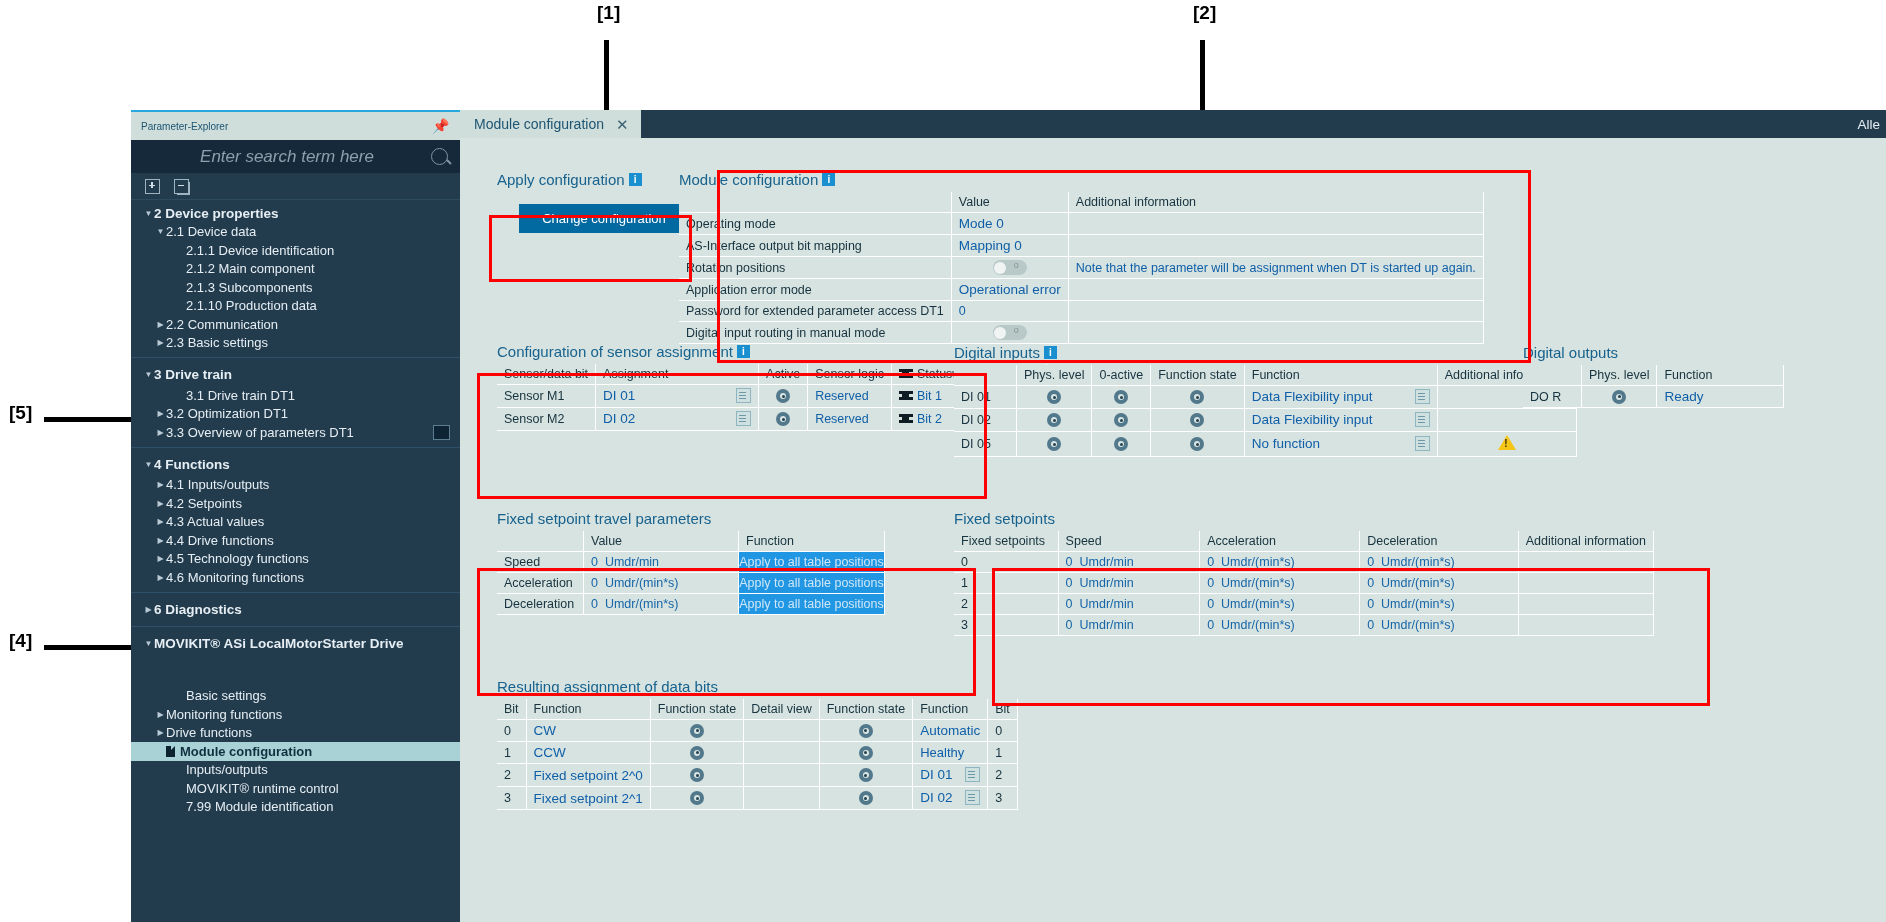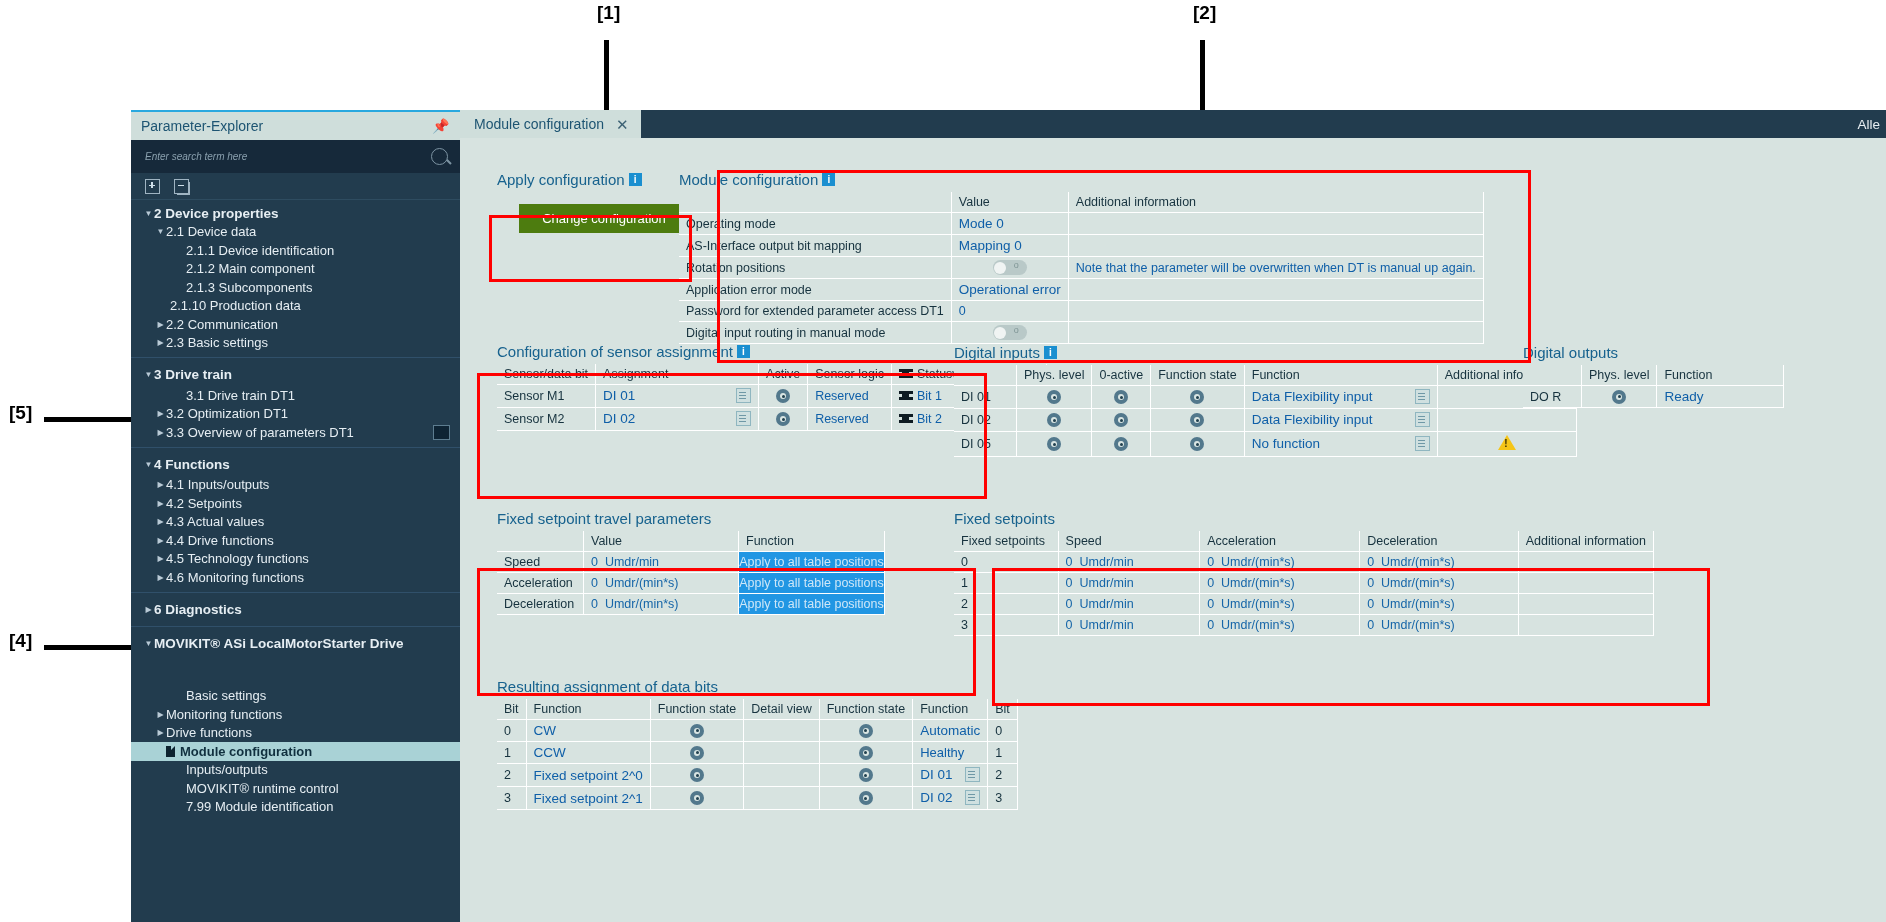--- a/index.html
+++ b/index.html
@@ -16,26 +16,26 @@
   .callout{position:absolute;font-family:"Liberation Sans",sans-serif;font-weight:700;font-size:19px;color:#000;letter-spacing:0px;}
   .vline{position:absolute;background:#000;width:5px;}
   .hline{position:absolute;background:#000;height:5px;}
 
   
   #app{position:absolute;left:131px;top:110px;width:1755px;height:812px;background:#d7e3e0;}
 
   
   #sidebar{position:absolute;left:0;top:0;width:329px;height:812px;background:#223c4e;}
   #sidebar-header{height:28px;background:#cfdedb;border-top:2px solid #29a8df;display:flex;align-items:center;padding:0 10px;}
-  #sidebar-header .title{font-size:14px;color:#1d5472;flex:1;}
+  #sidebar-header .title{font-size:10px;color:#1d5472;flex:1;}
   .pin{color:#1d3f58;font-size:14px;transform:rotate(0deg);}
   #search-row{height:33px;background:#16293a;display:flex;align-items:center;padding:0 12px;}
   #search-row input{
      flex:1;background:transparent;border:0;outline:none;color:#9db2bf;
-     font-style:italic;font-size:10px;font-family:"Liberation Sans",sans-serif;
+     font-style:italic;font-size:17px;font-family:"Liberation Sans",sans-serif;text-align:center;
   }
   #search-row input::placeholder{color:#8aa0ae;font-style:italic;}
   .mag{width:15px;height:15px;border:1.6px solid #7d94a3;border-radius:50%;position:relative;}
   .mag:after{content:"";position:absolute;width:6px;height:1.6px;background:#7d94a3;transform:rotate(45deg);right:-5px;bottom:1px;}
   #tool-row{height:26px;background:#223c4e;display:flex;align-items:center;gap:14px;padding:0 14px;border-bottom:1px solid #2e4c60;}
   .sqbtn{width:13px;height:13px;border:1.4px solid #9fb4c2;position:relative;}
   .sqbtn:before{content:"";position:absolute;left:2.5px;top:5.2px;width:6px;height:1.4px;background:#cfe0ea;}
   .sqbtn.plus:after{content:"";position:absolute;left:5.2px;top:2.5px;width:1.4px;height:6px;background:#cfe0ea;}
   .sqbtn.shadow{box-shadow:2px 2px 0 -1px #9fb4c2;}
 
@@ -96,21 +96,21 @@
   .bitic{display:inline-block;width:14px;height:13px;position:relative;vertical-align:-2px;margin-right:4px;}
   .bitic:before{content:"";position:absolute;left:0;top:2px;width:14px;height:3px;background:#0e1b22;}
   .bitic:after{content:"";position:absolute;left:0;bottom:2px;width:14px;height:3px;background:#0e1b22;}
   .bitic i{position:absolute;left:3.5px;top:4.5px;width:7px;height:4px;background:#0e1b22;display:block;}
 
   .warn{display:inline-block;width:0;height:0;border-left:9px solid transparent;border-right:9px solid transparent;
      border-bottom:15px solid #f5c518;position:relative;}
   .warn:after{content:"!";position:absolute;left:-2.5px;top:3px;font-size:10px;font-weight:700;color:#3b2d00;}
 
   .applybtn{background:#2196e3;color:#cfe7f8;text-align:center;padding:3px 0;font-size:12.5px;width:100%;display:block;}
-  .change-btn{background:#4d7c0f;color:#ffffff;font-size:13px;padding:7px 0;width:170px;text-align:center;}
+  .change-btn{background:#0369a1;color:#ffffff;font-size:13px;padding:7px 0;width:170px;text-align:center;}
 
   
   .redbox{position:absolute;border:3px solid #ff0000;pointer-events:none;}
 </style>
 </head>
 <body>
 
 <div class="callout" style="left:597px;top:2px;">[1]</div>
 <div class="vline" style="left:604px;top:40px;height:197px;"></div>
 
@@ -155,21 +155,21 @@
           <span class="lbl">2.1.1 Device identification</span>
         </div>
         <div class="node" style="padding-left: 44px;">
           <span class="arrow"></span>
           <span class="lbl">2.1.2 Main component</span>
         </div>
         <div class="node" style="padding-left: 44px;">
           <span class="arrow"></span>
           <span class="lbl">2.1.3 Subcomponents</span>
         </div>
-        <div class="node" style="padding-left: 28px;">
+        <div class="node" style="padding-left: 44px;">
           <span class="arrow"></span>
           <span class="lbl">2.1.10 Production data</span>
         </div>
         <div class="node" style="padding-left: 24px;">
           <span class="arrow">▶</span>
           <span class="lbl">2.2 Communication</span>
         </div>
         <div class="node" style="padding-left: 24px;">
           <span class="arrow">▶</span>
           <span class="lbl">2.3 Basic settings</span>
@@ -297,21 +297,21 @@
                 <td></td>
               </tr>
               <tr>
                 <td class="k">AS-Interface output bit mapping</td>
                 <td style="font-size:13.5px">Mapping 0</td>
                 <td></td>
               </tr>
               <tr>
                 <td class="k">Rotation positions</td>
                 <td class="center"><span class="toggle"><span class="knob"></span><span class="o">o</span></span></td>
-                <td>Note that the parameter will be overwritten when DT is manual up again.</td>
+                <td>Note that the parameter will be assignment when DT is started up again.</td>
               </tr>
               <tr>
                 <td class="k">Application error mode</td>
                 <td style="font-size:13.5px">Operational error</td>
                 <td></td>
               </tr>
               <tr>
                 <td class="k">Password for extended parameter access DT1</td>
                 <td>0</td>
                 <td></td>

